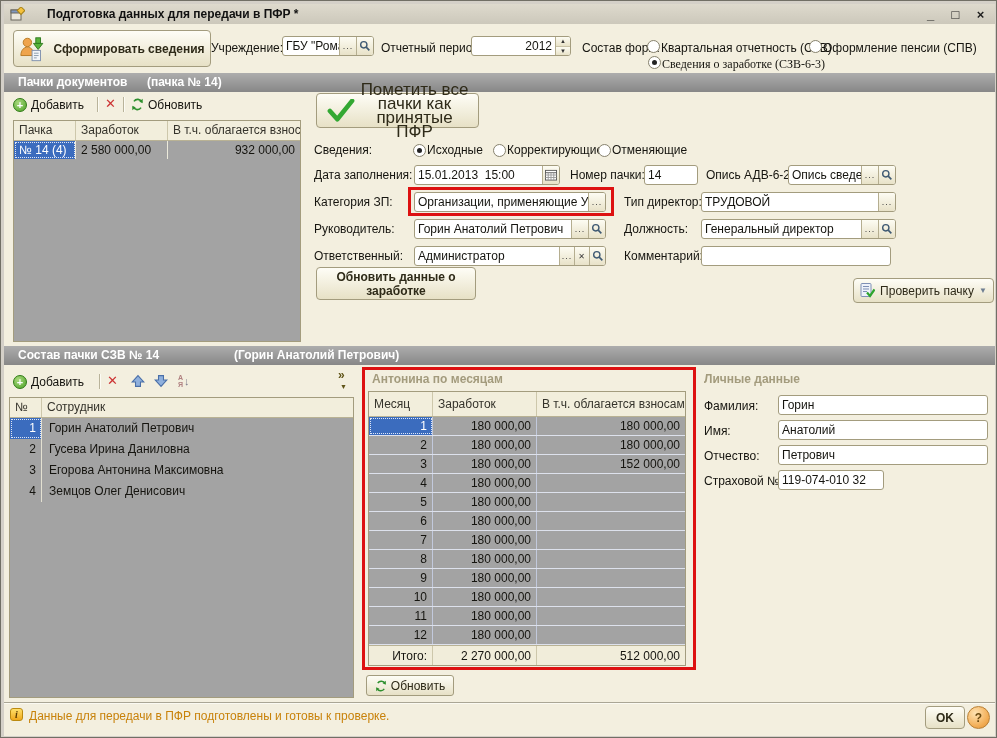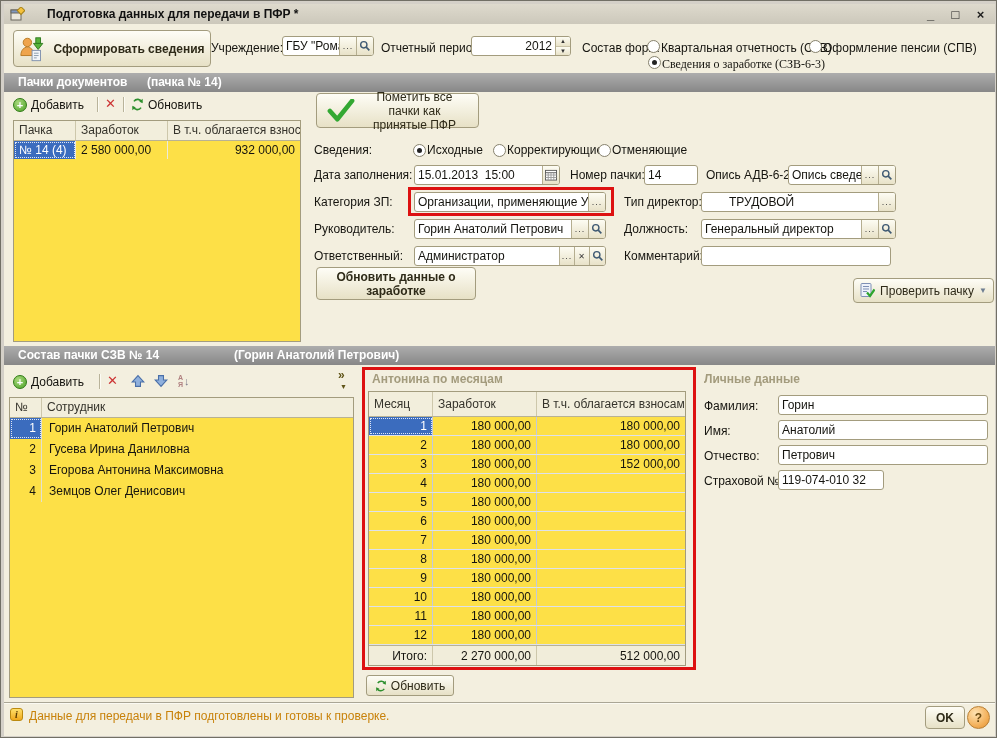--- a/index.html
+++ b/index.html
@@ -23,21 +23,21 @@
 .sp{flex:1;display:flex;align-items:center;justify-content:center;font-size:6px;color:#333;background:linear-gradient(#fdfcf3,#e8e2c8);cursor:pointer;}
 .sp+.sp{border-top:1px solid #c9c2a6;}
 .radio{position:absolute;width:13px;height:13px;border-radius:50%;background:#fff;border:1px solid #87826e;display:flex;align-items:center;justify-content:center;}
 .radio.sel::after{content:"";width:5px;height:5px;border-radius:50%;background:#232323;}
 .vsep{position:absolute;width:1px;height:15px;background:#b9b39a;box-shadow:1px 0 0 #fcfbf3;}
 .ticon{position:absolute;display:flex;align-items:center;justify-content:center;cursor:pointer;}
 .tlbl{position:absolute;line-height:15px;white-space:nowrap;cursor:pointer;}
 .ufl::first-letter{text-decoration:underline;}
 .addico{width:14px;height:14px;border-radius:50%;background:radial-gradient(circle at 35% 30%,#a8d87c,#4fa428);border:1px solid #2e7a14;color:#fff;font-weight:bold;font-size:11px;line-height:12px;text-align:center;}
 .delico{color:#cc3232;font-weight:bold;font-size:13px;}
-.tblbox{position:absolute;background:#fde047;border:1px solid #a39c7e;overflow:hidden;}
+.tblbox{position:absolute;background:#a3a3a3;border:1px solid #a39c7e;overflow:hidden;}
 .thead{display:flex;background:#f2eedc;border-bottom:1px solid #b9b294;color:#35332b;}
 .th{padding:0 5px;border-right:1px solid #cdc7ab;white-space:nowrap;overflow:hidden;}
 .th:last-child{border-right:none;}
 .num{text-align:right;}
 
 .packs .thead{height:20px;line-height:19px;}
 .trow{display:flex;height:18px;line-height:18px;}
 .tc{padding:0 5px;overflow:hidden;white-space:nowrap;}
 .c-pack{width:62px;flex:none;border-right:1px solid #eceadb;}
 .c-earn{width:92px;flex:none;border-right:1px solid #eceadb;}
@@ -169,21 +169,21 @@
     </div>
     <div id="packs-body">
         <div class="trow">
           <div class="tc c-pack sel-cell">№ 14 (4)</div>
           <div class="tc c-earn">2 580 000,00</div>
           <div class="tc c-tax num">932 000,00</div>
         </div>
       </div>
   </div>
 
-  <div class="btn" style="left:315px;top:92px;width:163px;height:35px;font-size:12px;">
+  <div class="btn" style="left:315px;top:92px;width:163px;height:35px;font-size:17px;">
     <span>
         <svg width="28" height="24" viewBox="0 0 30 26">
           <path d="M3 13l8 9L27 2" fill="none" stroke="#33a833" stroke-width="5" stroke-linecap="round" stroke-linejoin="round"></path>
         </svg>
       </span>
     <span style="width:108px;line-height:14px;">Пометить все пачки как принятые ПФР</span>
   </div>
 
   <span class="lbl" style="left:313px;top:141px;">Сведения:</span>
   <span class="radio sel" style="left:412px;top:143px;"></span>
@@ -224,21 +224,21 @@
       </span>
   </div>
 
   <span class="lbl" style="left:313px;top:193px;">Категория ЗП:</span>
   <div class="fld" style="left:413px;top:191px;width:192px;">
     <span class="val">Организации, применяющие УСН,</span>
     <span class="fbtn">...</span>
   </div>
   <div class="redbox" style="left:407px;top:186px;width:206px;height:29px;"></div>
   <span class="lbl" style="left:623px;top:193px;">Тип директор:</span>
-  <div class="fld" style="left:700px;top:191px;width:195px;padding-left:24px;">
+  <div class="fld" style="left:700px;top:191px;width:195px;">
     <span class="val">ТРУДОВОЙ</span>
     <span class="fbtn">...</span>
   </div>
 
   <span class="lbl" style="left:313px;top:220px;">Руководитель:</span>
   <div class="fld" style="left:413px;top:218px;width:192px;">
     <span class="val">Горин Анатолий Петрович</span>
     <span class="fbtn">...</span>
     <span class="fbtn">
         <svg width="12" height="12" viewBox="0 0 13 13">

